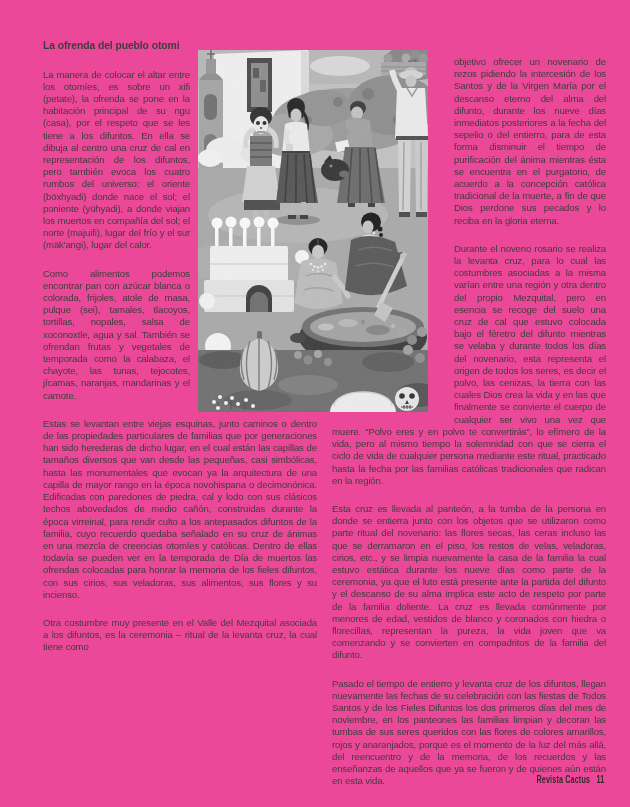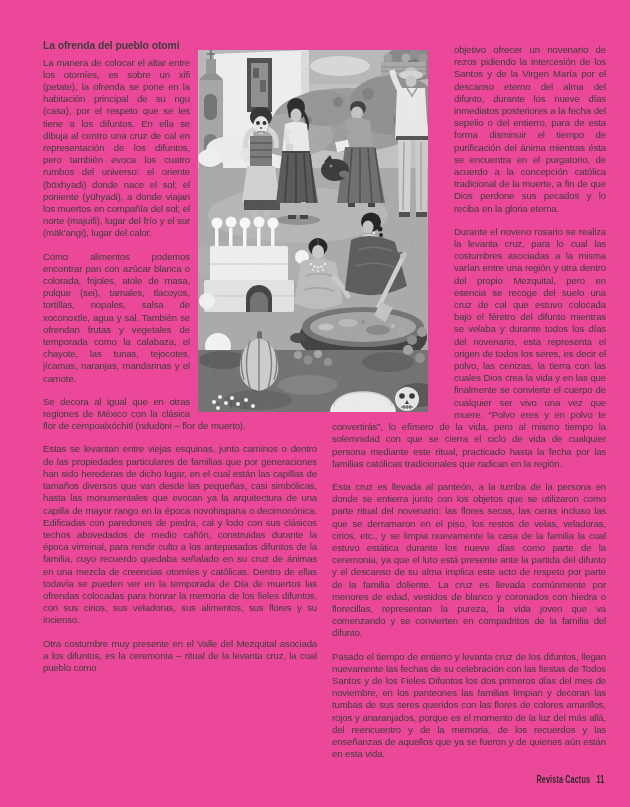--- a/index.html
+++ b/index.html
@@ -3,21 +3,21 @@
 <meta charset="utf-8">
 <style>
   html,body{margin:0;padding:0;background:#ffffff;}
   .page{
     position:relative;width:630px;height:807px;background:#ec4899;
     font-family:Liberation Sans, sans-serif;color:#3e3e3e;overflow:hidden;
   }
   .columns{position:absolute;left:43px;top:40px;width:563px;display:flex;gap:15px;}
   .col{width:274px;}
   .col p{
-    margin:4px 0 11px 0;text-align:justify;font-size:9.6px;line-height:12.2px;
+    margin:16px 0 11px 0;text-align:justify;font-size:9.6px;line-height:12.2px;
     letter-spacing:-0.15px;word-spacing:0.2px;
   }
   .col h1{
     margin:0;font-size:10.4px;line-height:12.6px;font-weight:bold;letter-spacing:-0.1px;
   }
   .img-spacer{height:376px;}
   .col-left .img-spacer{float:right;width:127px;}
   .col-right .img-spacer{float:left;width:122px;}
   .painting{
     position:absolute;left:198px;top:50px;width:230px;height:362px;margin:0;padding:0;
@@ -280,23 +280,22 @@
       <rect width="230" height="362" filter="url(#grain)" opacity="0.12"></rect>
     </svg>
   </figure>
 
   <div class="columns">
     <div class="col col-left">
       <div class="img-spacer"></div>
       <h1>La ofrenda del pueblo otomi</h1>
       <p>La manera de colocar el altar entre los otomíes, es sobre un xifi (petate), la ofrenda se pone en la habitación principal de su ngu (casa), por el respeto que se les tiene a los difuntos. En ella se dibuja al centro una cruz de cal en representación de los difuntos, pero también evoca los cuatro rumbos del universo: el oriente (böxhyadi) donde nace el sol; el poniente (yühyadi), a donde viajan los muertos en compañía del sol; el norte (majuifi), lugar del frío y el sur (mäk'angi), lugar del calor.</p>
       <p>Como alimentos podemos encontrar pan con azúcar blanca o colorada, frijoles, atole de masa, pulque (sei), tamales, tlacoyos, tortillas, nopales, salsa de xoconoxtle, agua y sal. También se ofrendan frutas y vegetales de temporada como la calabaza, el chayote, las tunas, tejocotes, jícamas, naranjas, mandarinas y el camote.</p>
-      <p>Se decora al igual que en otras regiones de México con la clásica flor de cempoalxóchitl (ndudöni – flor de muerto).</p>
       <p>Estas se levantan entre viejas esquinas, junto caminos o dentro de las propiedades particulares de familias que por generaciones han sido herederas de dicho lugar, en el cual están las capillas de tamaños diversos que van desde las pequeñas, casi simbólicas, hasta las monumentales que evocan ya la arquitectura de una capilla de mayor rango en la época novohispana o decimonónica. Edificadas con paredones de piedra, cal y lodo con sus clásicos techos abovedados de medio cañón, construidas durante la época virreinal, para rendir culto a los antepasados difuntos de la familia, cuyo recuerdo quedaba señalado en su cruz de ánimas en una mezcla de creencias otomíes y católicas. Dentro de ellas todavía se pueden ver en la temporada de Día de muertos las ofrendas colocadas para honrar la memoria de los fieles difuntos, con sus cirios, sus veladoras, sus alimentos, sus flores y su incienso.</p>
-      <p>Otra costumbre muy presente en el Valle del Mezquital asociada a los difuntos, es la ceremonia – ritual de la levanta cruz, la cual pueblo como</p>
+      <p>Otra costumbre muy presente en el Valle del Mezquital asociada a los difuntos, es la ceremonia – ritual de la levanta cruz, la cual tiene como</p>
     </div>
     <div class="col col-right">
       <div class="img-spacer"></div>
       <p>objetivo ofrecer un novenario de rezos pidiendo la intercesión de los Santos y de la Virgen María por el descanso eterno del alma del difunto, durante los nueve días inmediatos posteriores a la fecha del sepelio o del entierro, para de esta forma disminuir el tiempo de purificación del ánima mientras ésta se encuentra en el purgatorio, de acuerdo a la concepción católica tradicional de la muerte, a fin de que Dios perdone sus pecados y lo reciba en la gloria eterna.</p>
       <p>Durante el noveno rosario se realiza la levanta cruz, para lo cual las costumbres asociadas a la misma varían entre una región y otra dentro del propio Mezquital, pero en esencia se recoge del suelo una cruz de cal que estuvo colocada bajo el féretro del difunto mientras se velaba y durante todos los días del novenario, esta representa el origen de todos los seres, es decir el polvo, las cenizas, la tierra con las cuales Dios crea la vida y en las que finalmente se convierte el cuerpo de cualquier ser vivo una vez que muere. “Polvo eres y en polvo te convertirás”, lo efímero de la vida, pero al mismo tiempo la solemnidad con que se cierra el ciclo de vida de cualquier persona mediante este ritual, practicado hasta la fecha por las familias católicas tradicionales que radican en la región.</p>
       <p>Esta cruz es llevada al panteón, a la tumba de la persona en donde se entierra junto con los objetos que se utilizaron como parte ritual del novenario: las flores secas, las ceras incluso las que se derramaron en el piso, los restos de velas, veladoras, cirios, etc., y se limpia nuevamente la casa de la familia la cual estuvo estática durante los nueve días como parte de la ceremonia, ya que el luto está presente ante la partida del difunto y el descanso de su alma implica este acto de respeto por parte de la familia doliente. La cruz es llevada comúnmente por menores de edad, vestidos de blanco y coronados con hiedra o florecillas, representan la pureza, la vida joven que va comenzando y se convierten en compadritos de la familia del difunto.</p>
       <p>Pasado el tiempo de entierro y levanta cruz de los difuntos, llegan nuevamente las fechas de su celebración con las fiestas de Todos Santos y de los Fieles Difuntos los dos primeros días del mes de noviembre, en los panteones las familias limpian y decoran las tumbas de sus seres queridos con las flores de colores amarillos, rojos y anaranjados, porque es el momento de la luz del más allá, del reencuentro y de la memoria, de los recuerdos y las enseñanzas de aquellos que ya se fueron y de quienes aún están en esta vida.</p>
     </div>
   </div>
 

